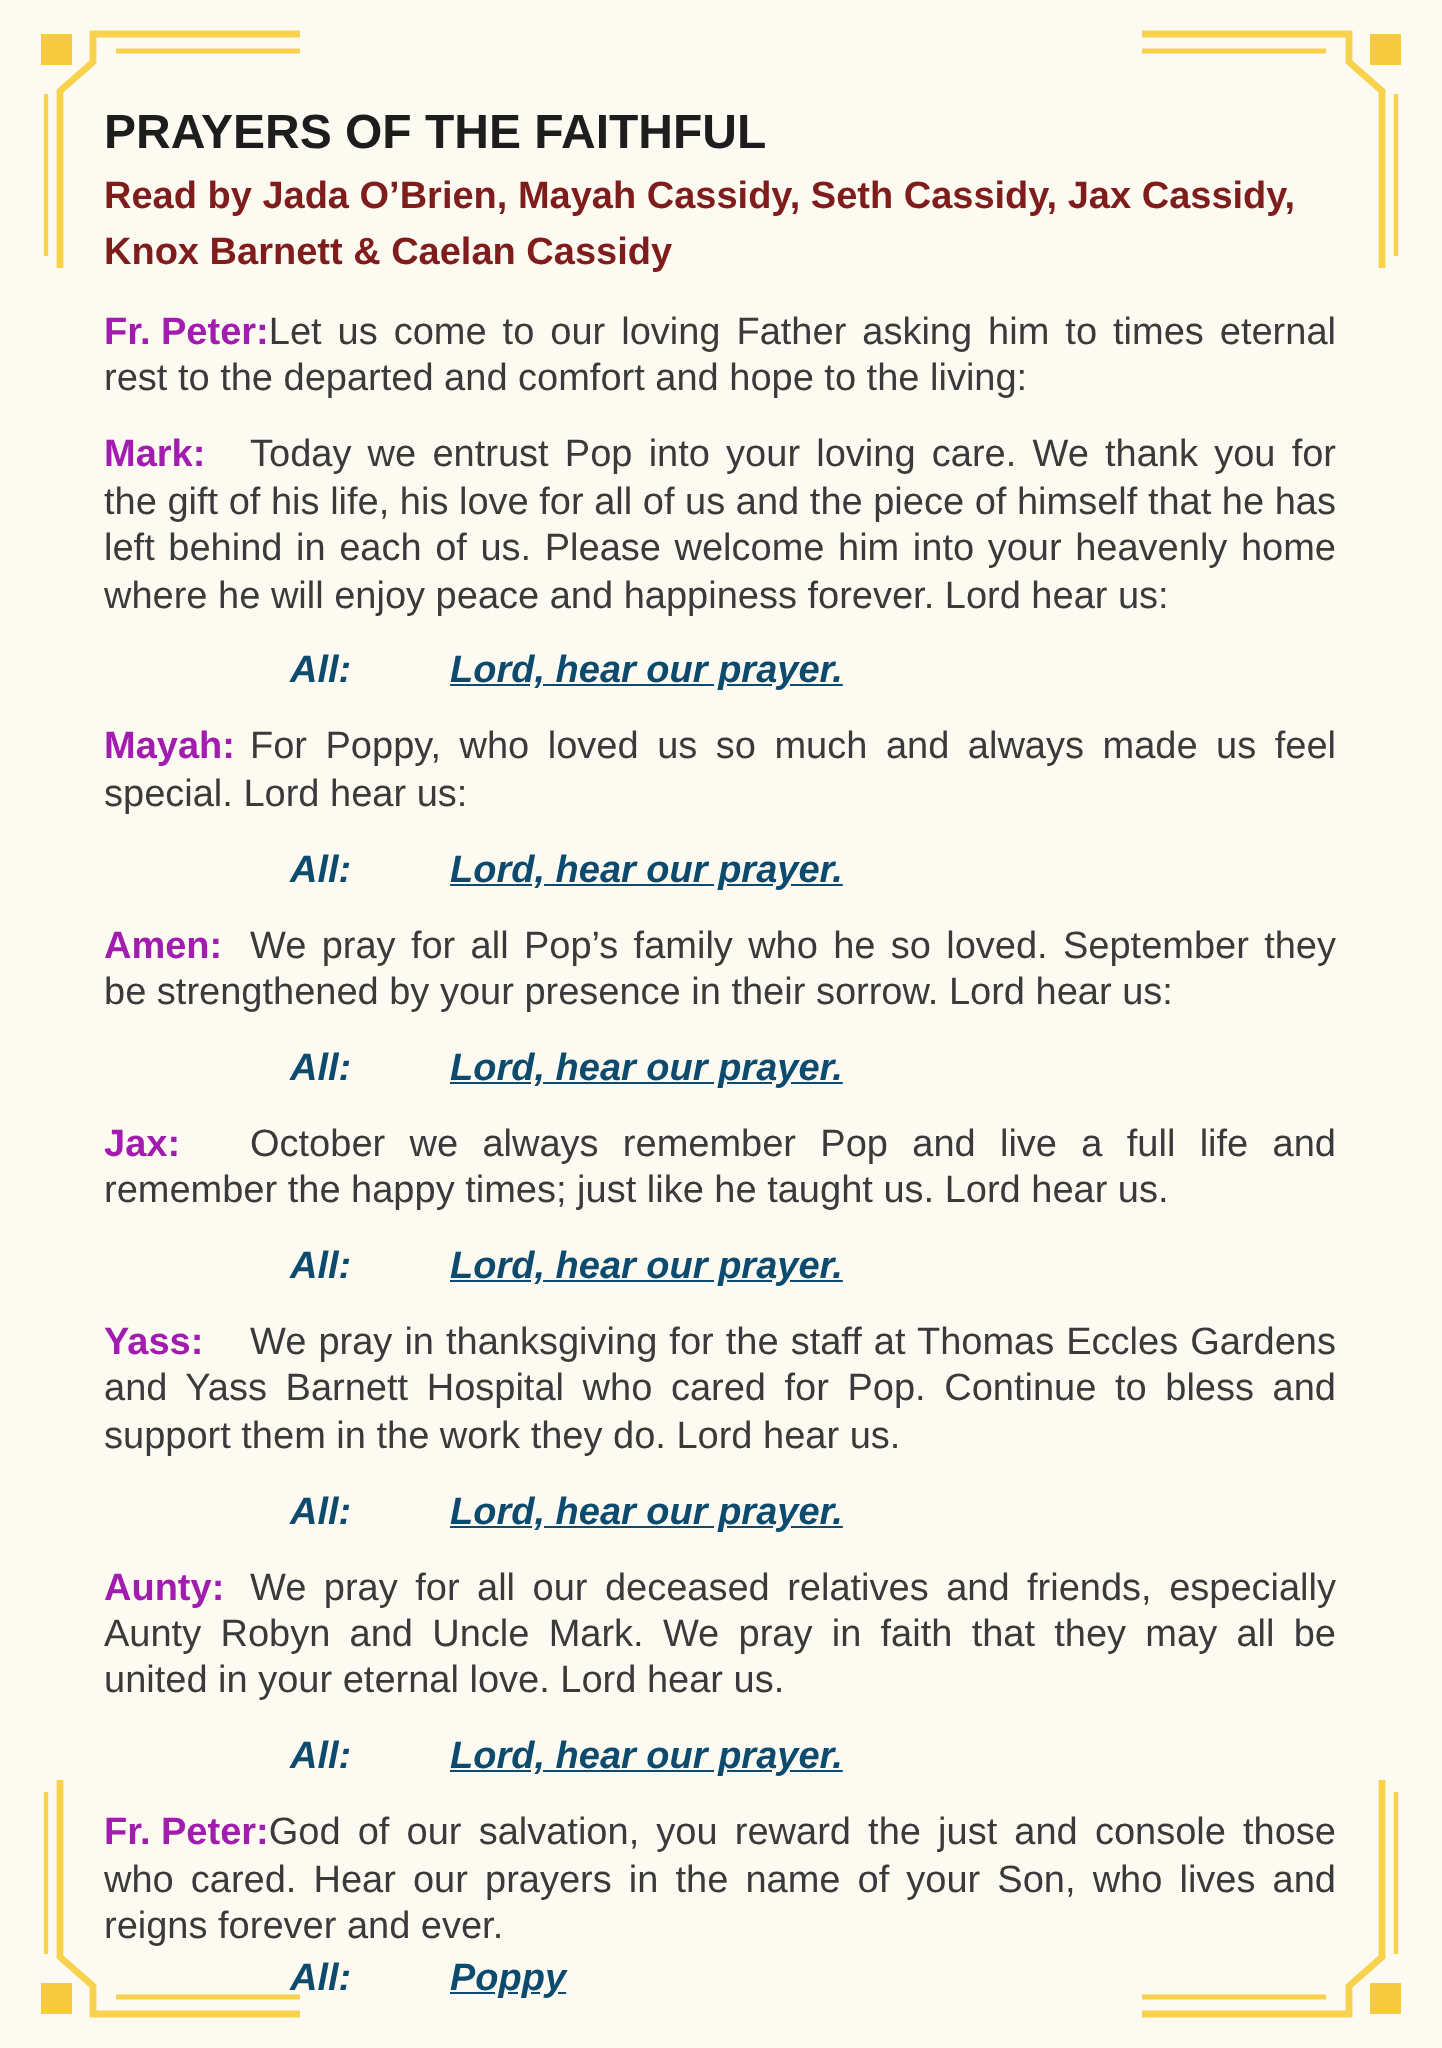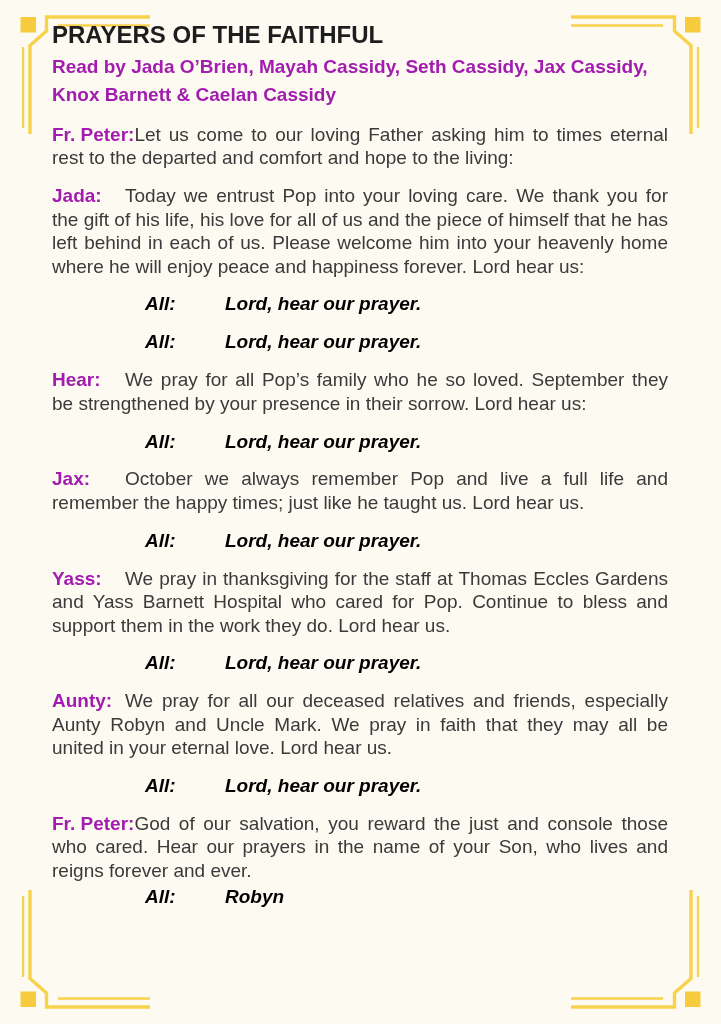--- a/index.html
+++ b/index.html
@@ -19,40 +19,40 @@
   }
   .corner{position:absolute;width:150px;height:150px;pointer-events:none;}
   .corner svg{display:block;width:150px;height:150px;}
   .corner .frame-line{fill:none;stroke:var(--gold);}
   .corner .frame-square{fill:var(--gold_square);stroke:none;}
   .corner.tl{top:0;left:0;}
   .corner.tr{top:0;right:0;transform:scaleX(-1);}
   .corner.bl{bottom:0;left:0;transform:scaleY(-1);}
   .corner.br{bottom:0;right:0;transform:scale(-1,-1);}
 
-  .content{position:absolute;left:52px;top:16px;width:616px;}
+  .content{position:absolute;left:52px;top:48px;width:616px;}
 
   .title{
     font-size:24px;font-weight:bold;color:var(--heading);
     line-height:29px;margin:4px 0 4px 0;letter-spacing:0px;
   }
   .subtitle{
-    font-size:19px;font-weight:bold;color:#a21caf;
+    font-size:19px;font-weight:bold;color:#7f1d1d;
     line-height:28px;margin:0 0 14px 0;
   }
   .para{
     font-size:19px;line-height:23.4px;margin:0 0 14.5px 0;
     text-align:justify;
   }
   .speaker{
     font-weight:bold;color:#a21caf;display:inline-block;min-width:73px;
   }
   .response{
     font-size:19px;line-height:23.4px;margin:0 0 14.5px 93px;
-    font-weight:bold;font-style:italic;color:#000000;
+    font-weight:bold;font-style:italic;color:#0c4a6e;text-decoration:underline;
   }
   .response .all-label{display:inline-block;min-width:80px;font-style:italic;}
   .response.tight{margin-top:-12px;}
 </style>
 </head>
 <body>
 
 <div class="corner tl">
   <svg viewBox="0 0 150 150" aria-hidden="true">
     <rect class="frame-square" x="20.5" y="17" width="15.5" height="15.5"></rect>
@@ -85,32 +85,33 @@
     <path class="frame-line" stroke-width="2.2" d="M23 47 V128"></path>
   </svg>
 </div>
 
 <div class="content">
   <h1 class="title">PRAYERS OF THE FAITHFUL</h1>
   <div class="subtitle">Read by Jada O’Brien, Mayah Cassidy, Seth Cassidy, Jax Cassidy, Knox Barnett &amp; Caelan Cassidy</div>
 
   <p class="para"><span class="speaker">Fr. Peter:</span><span>Let us come to our loving Father asking him to times eternal rest to the departed and comfort and hope to the living:</span></p>
 
-  <p class="para"><span class="speaker">Jada:</span><span>Today we entrust Pop into your loving care. We thank you for the gift of his life, his love for all of us and the piece of himself that he has left behind in each of us. Please welcome him into your heavenly home where he will enjoy peace and happiness forever. Lord hear us:</span></p>
+  <p class="para"><span class="speaker">Mark:</span><span>Today we entrust Pop into your loving care. We thank you for the gift of his life, his love for all of us and the piece of himself that he has left behind in each of us. Please welcome him into your heavenly home where he will enjoy peace and happiness forever. Lord hear us:</span></p>
   <p class="response"><span class="all-label">All:</span><span>Lord, hear our prayer.</span></p>
 
+  <p class="para"><span class="speaker">Mayah:</span><span>For Poppy, who loved us so much and always made us feel special. Lord hear us:</span></p>
   <p class="response"><span class="all-label">All:</span><span>Lord, hear our prayer.</span></p>
 
-  <p class="para"><span class="speaker">Hear:</span><span>We pray for all Pop’s family who he so loved. September they be strengthened by your presence in their sorrow. Lord hear us:</span></p>
+  <p class="para"><span class="speaker">Amen:</span><span>We pray for all Pop’s family who he so loved. September they be strengthened by your presence in their sorrow. Lord hear us:</span></p>
   <p class="response"><span class="all-label">All:</span><span>Lord, hear our prayer.</span></p>
 
   <p class="para"><span class="speaker">Jax:</span><span>October we always remember Pop and live a full life and remember the happy times; just like he taught us. Lord hear us.</span></p>
   <p class="response"><span class="all-label">All:</span><span>Lord, hear our prayer.</span></p>
 
   <p class="para"><span class="speaker">Yass:</span><span>We pray in thanksgiving for the staff at Thomas Eccles Gardens and Yass Barnett Hospital who cared for Pop. Continue to bless and support them in the work they do. Lord hear us.</span></p>
   <p class="response"><span class="all-label">All:</span><span>Lord, hear our prayer.</span></p>
 
   <p class="para"><span class="speaker">Aunty:</span><span>We pray for all our deceased relatives and friends, especially Aunty Robyn and Uncle Mark. We pray in faith that they may all be united in your eternal love. Lord hear us.</span></p>
   <p class="response"><span class="all-label">All:</span><span>Lord, hear our prayer.</span></p>
 
   <p class="para"><span class="speaker">Fr. Peter:</span><span>God of our salvation, you reward the just and console those who cared. Hear our prayers in the name of your Son, who lives and reigns forever and ever.</span></p>
-  <p class="response tight"><span class="all-label">All:</span><span>Robyn</span></p>
+  <p class="response tight"><span class="all-label">All:</span><span>Poppy</span></p>
 </div>
 
 </body></html>

